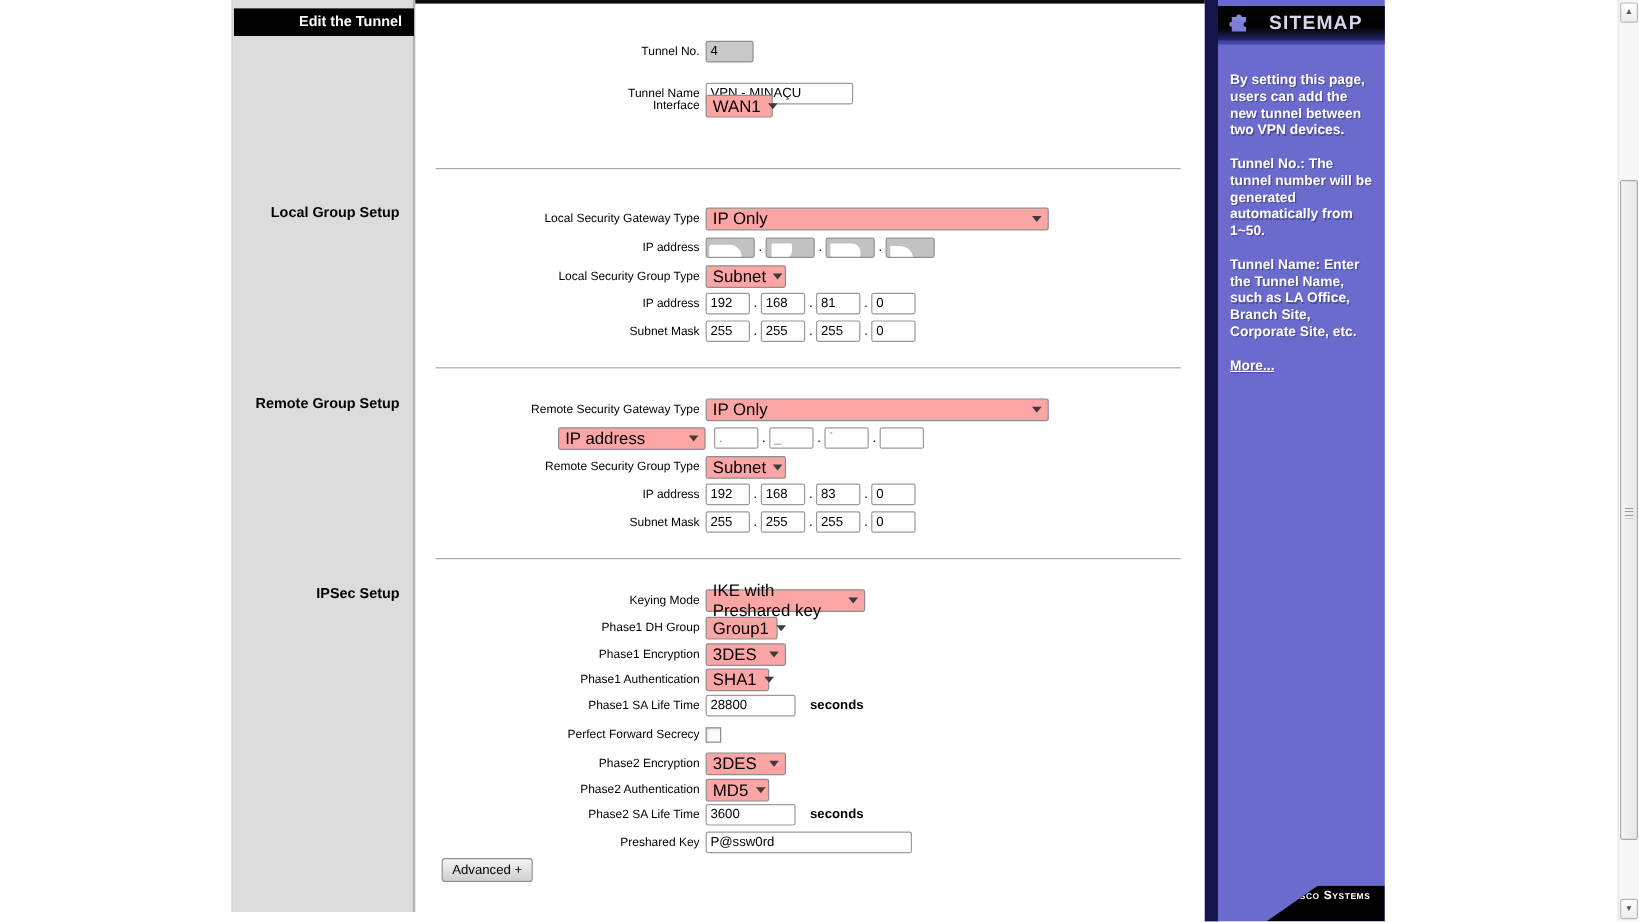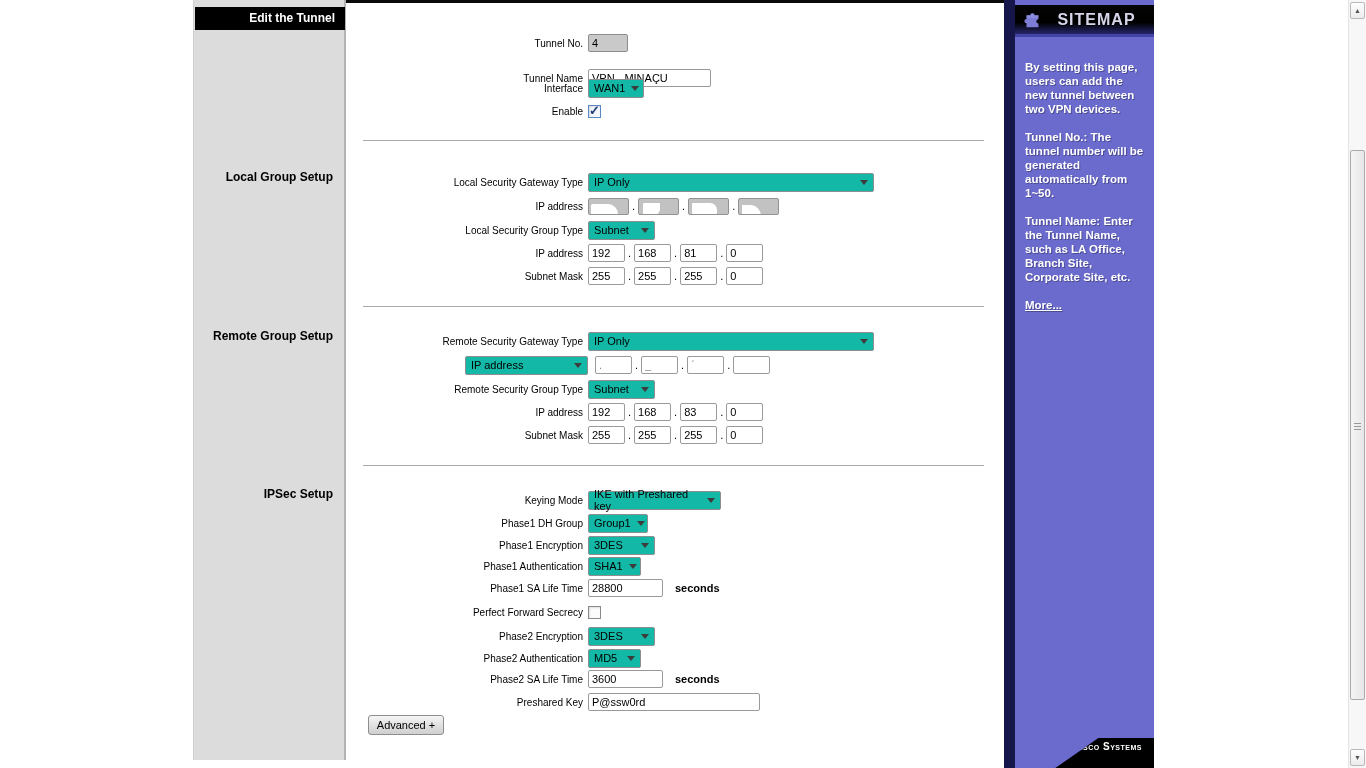--- a/index.html
+++ b/index.html
@@ -52,21 +52,21 @@
   .gray-octet::after{content:"";position:absolute;background:#fff;}
   .g1::after{left:2px;top:5px;width:27px;height:11px;border-radius:2px 10px 0 2px;}
   .g2::after{left:4px;top:4px;width:17px;height:12px;border-radius:1px 1px 6px 1px;}
   .g3::after{left:3px;top:4px;width:25px;height:11px;border-radius:1px 7px 1px 1px;}
   .g4::after{left:3px;top:6px;width:19px;height:11px;border-radius:0 14px 0 0;}
 
   
   .select{
     display:inline-flex;align-items:center;justify-content:space-between;
     height:19px;box-sizing:border-box;border:1px solid #8e8e8e;border-radius:2px;
-    background:#14b8a6;padding:0 5px;font-size:11px;color:#000;cursor:default;
+    background:#fca5a5;padding:0 5px;font-size:14px;color:#000;cursor:default;
   }
   .arr{
     width:0;height:0;border-left:4px solid transparent;border-right:4px solid transparent;
     border-top:5px solid #3c3c3c;margin-left:6px;flex:none;
   }
   
   .checkbox{
     width:13px;height:13px;box-sizing:border-box;border:1px solid #8a8a8a;background:#fcfcfc;
     box-shadow:inset 1px 1px 2px rgba(0,0,0,0.12);position:relative;
   }
@@ -158,26 +158,20 @@
   </div>
 
   <div class="row" style="top:78px">
     <span class="lbl">Interface</span>
     <div class="select" style="width:56px">
       <span>WAN1</span>
       <span class="arr"></span>
     </div>
   </div>
 
-  <div class="row" style="top:101px">
-    <span class="lbl">Enable</span>
-    <div class="checkbox checked">
-      <span class="chk">✓</span>
-    </div>
-  </div>
 
   <div class="sep" style="top:140px"></div>
 
   <div class="row" style="top:172px">
     <span class="lbl">Local Security Gateway Type</span>
     <div class="select" style="width:286px">
       <span>IP Only</span>
       <span class="arr"></span>
     </div>
   </div>

